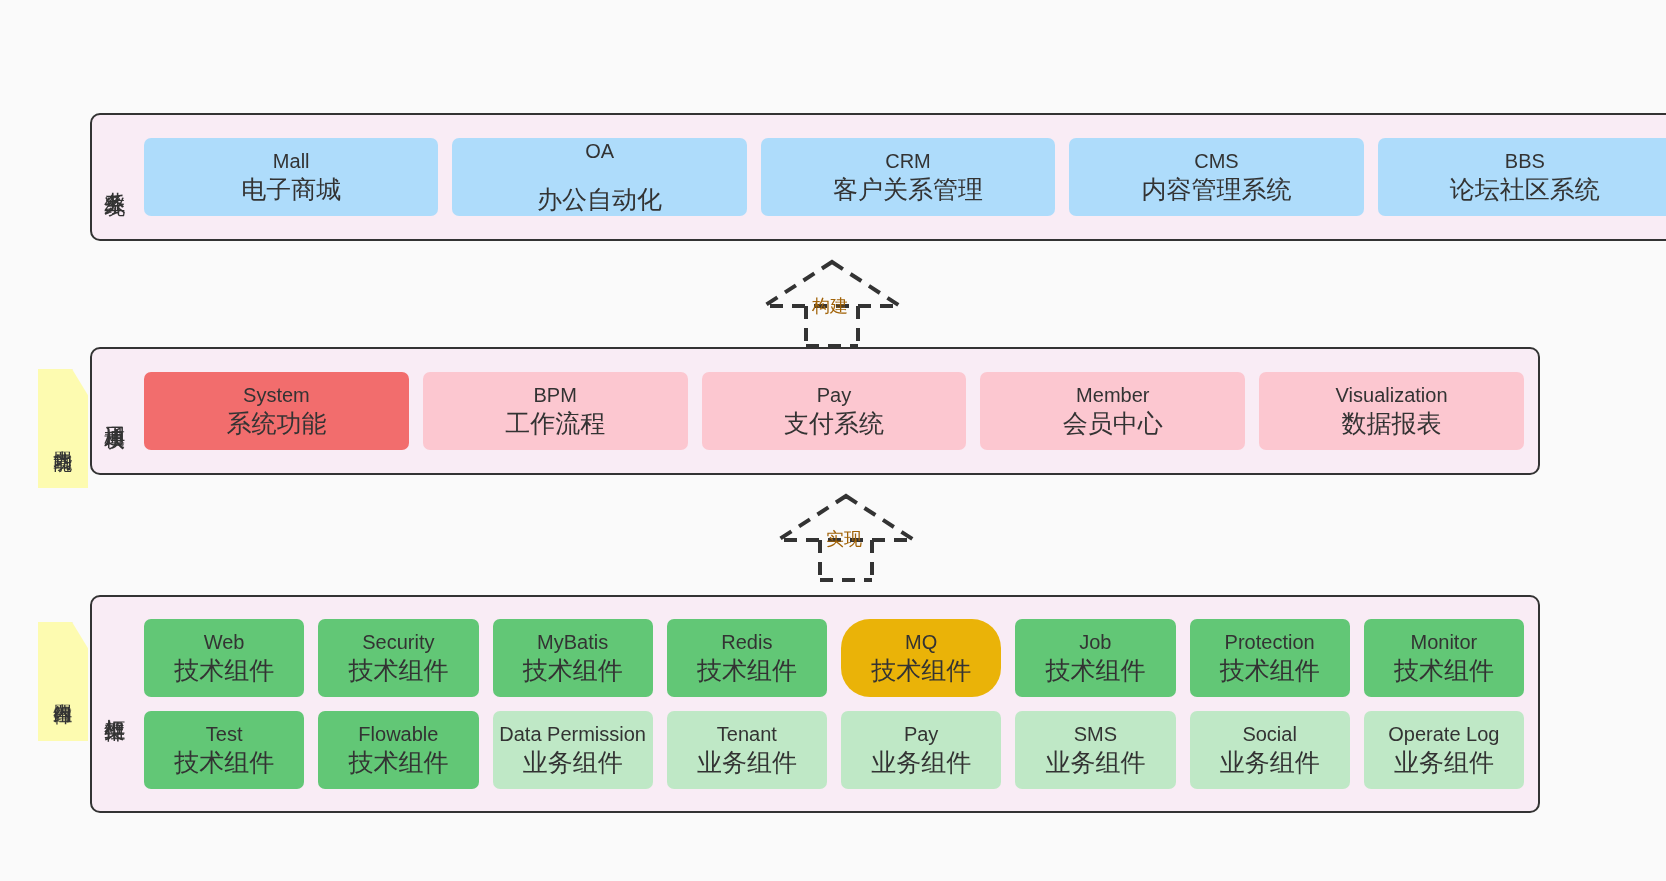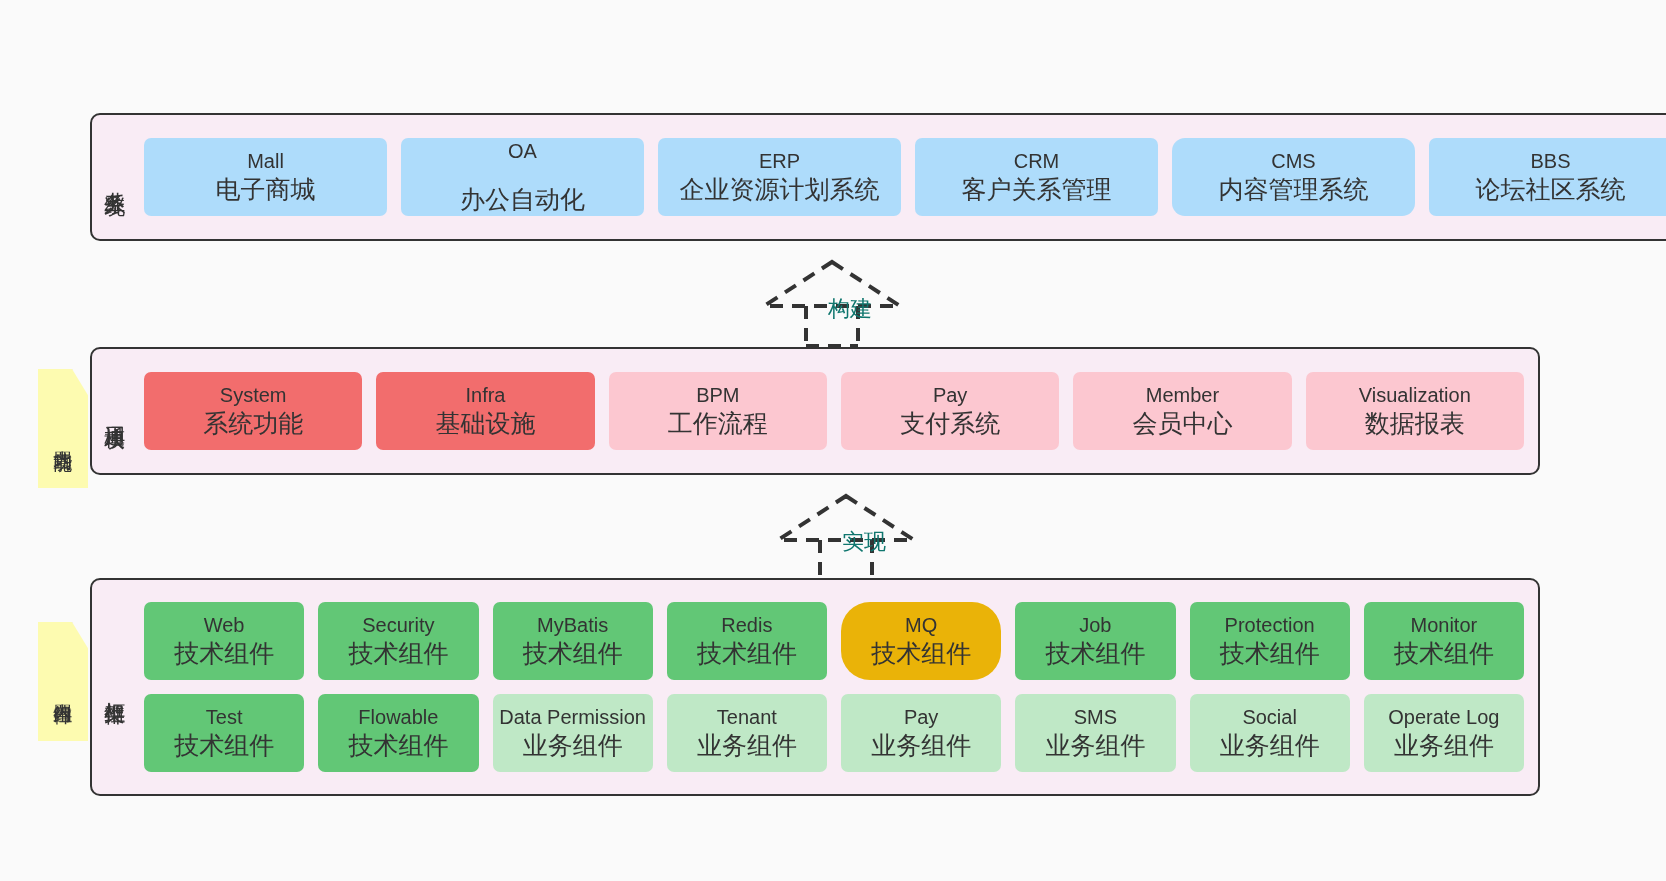--- a/index.html
+++ b/index.html
@@ -123,54 +123,49 @@
     border-left: 16px solid transparent;
     border-top: 16px solid #c9c9c9;
   }
 
   
   .uml-arrow {
     position: absolute;
   }
   .uml-label {
     position: absolute;
-    font-size: 22px;
-    color: #0f766e;
+    font-size: 18px;
+    color: #a16207;
     background: transparent;
     user-select: none;
     white-space: nowrap;
-    margin-left: 16px;
   }
 </style>
 </head>
 <body>
 
 <div id="canvas">
 
   <div class="layer layer-biz" style="left:90px; top:113px; width:1598px; height:128px;">
     <div class="layer-title">业务系统</div>
     <div class="layer-body">
       <div class="row">
         <div class="card blue" style="background: rgb(174, 220, 251);">
           <span class="en">Mall</span>
           <span class="cn">电子商城</span>
         </div>
         <div class="card blue" style="background: rgb(174, 220, 251); gap: 20px;">
           <span class="en">OA</span>
           <span class="cn">办公自动化</span>
         </div>
         <div class="card blue" style="background: rgb(174, 220, 251);">
-          <span class="en">ERP</span>
-          <span class="cn">企业资源计划系统</span>
-        </div>
-        <div class="card blue" style="background: rgb(174, 220, 251);">
           <span class="en">CRM</span>
           <span class="cn">客户关系管理</span>
         </div>
-        <div class="card blue" style="background: rgb(174, 220, 251); border-radius: 13px;">
+        <div class="card blue" style="background: rgb(174, 220, 251);">
           <span class="en">CMS</span>
           <span class="cn">内容管理系统</span>
         </div>
         <div class="card blue" style="background: rgb(174, 220, 251);">
           <span class="en">BBS</span>
           <span class="cn">论坛社区系统</span>
         </div>
       </div>
     </div>
   </div>
@@ -191,24 +186,20 @@
   </div>
 
   <div class="layer layer-common" style="left:90px; top:347px; width:1450px; height:128px;">
     <div class="layer-title">通用模块</div>
     <div class="layer-body">
       <div class="row">
         <div class="card red" style="background: rgb(242, 109, 109);">
           <span class="en">System</span>
           <span class="cn">系统功能</span>
         </div>
-        <div class="card red" style="background: rgb(242, 109, 109);">
-          <span class="en">Infra</span>
-          <span class="cn">基础设施</span>
-        </div>
         <div class="card pink" style="background: rgb(252, 199, 208);">
           <span class="en">BPM</span>
           <span class="cn">工作流程</span>
         </div>
         <div class="card pink" style="background: rgb(252, 199, 208);">
           <span class="en">Pay</span>
           <span class="cn">支付系统</span>
         </div>
         <div class="card pink" style="background: rgb(252, 199, 208);">
           <span class="en">Member</span>
@@ -228,21 +219,21 @@
     <line x1="106" y1="50" x2="106" y2="90" stroke="#333333" stroke-width="4" stroke-dasharray="13 9"></line>
     <line x1="54" y1="90" x2="106" y2="90" stroke="#333333" stroke-width="4" stroke-dasharray="13 9"></line>
   </svg>
   <div class="uml-label" style="left:826px; top:527px;">实现</div>
 
   <div class="note" style="left:38px; top:622px; height:119px;">
     <span class="fold"></span>
     <span>内置组件</span>
   </div>
 
-  <div class="layer layer-frame" style="left:90px; top:578px; width:1450px; height:218px;">
+  <div class="layer layer-frame" style="left:90px; top:595px; width:1450px; height:218px;">
     <div class="layer-title">框架组件</div>
     <div class="layer-body">
 
       <div class="row">
         <div class="card green" style="background: rgb(98, 199, 118);">
           <span class="en">Web</span>
           <span class="cn">技术组件</span>
         </div>
         <div class="card green" style="background: rgb(98, 199, 118); justify-content: center;">
           <span class="en">Security</span>

